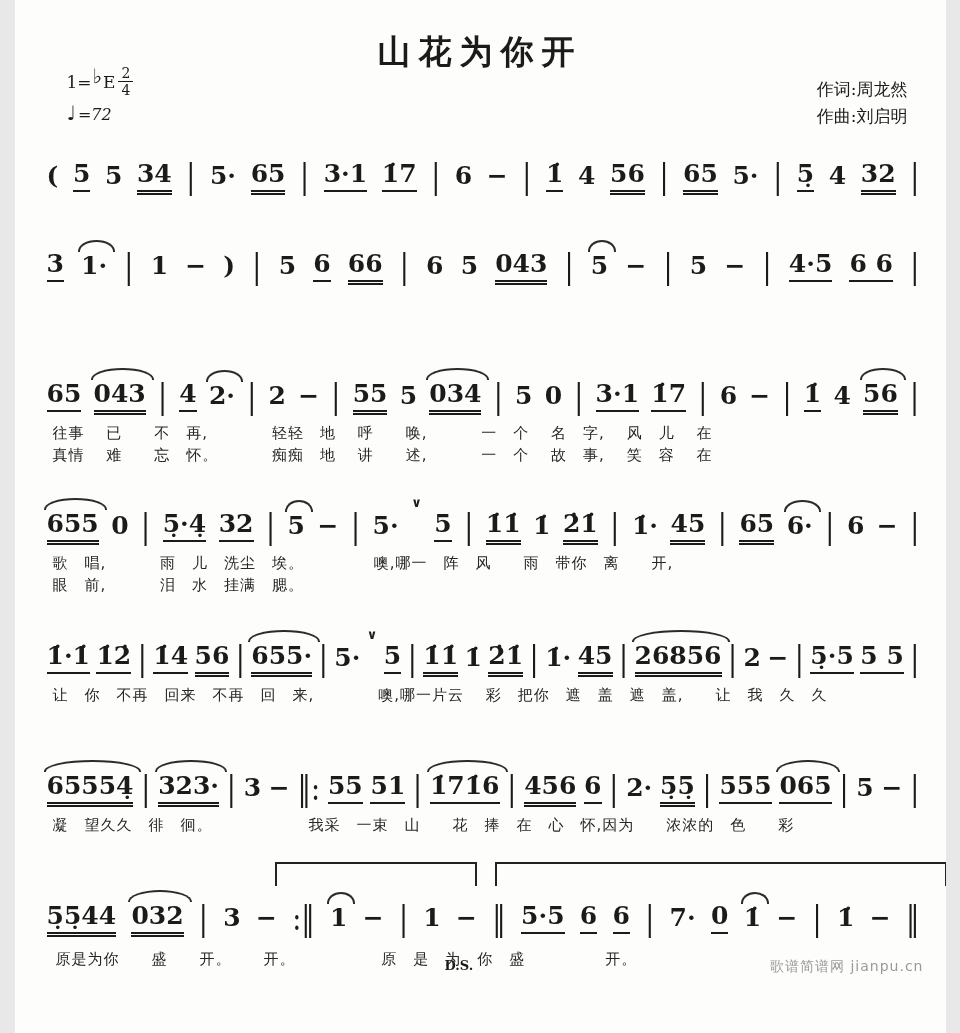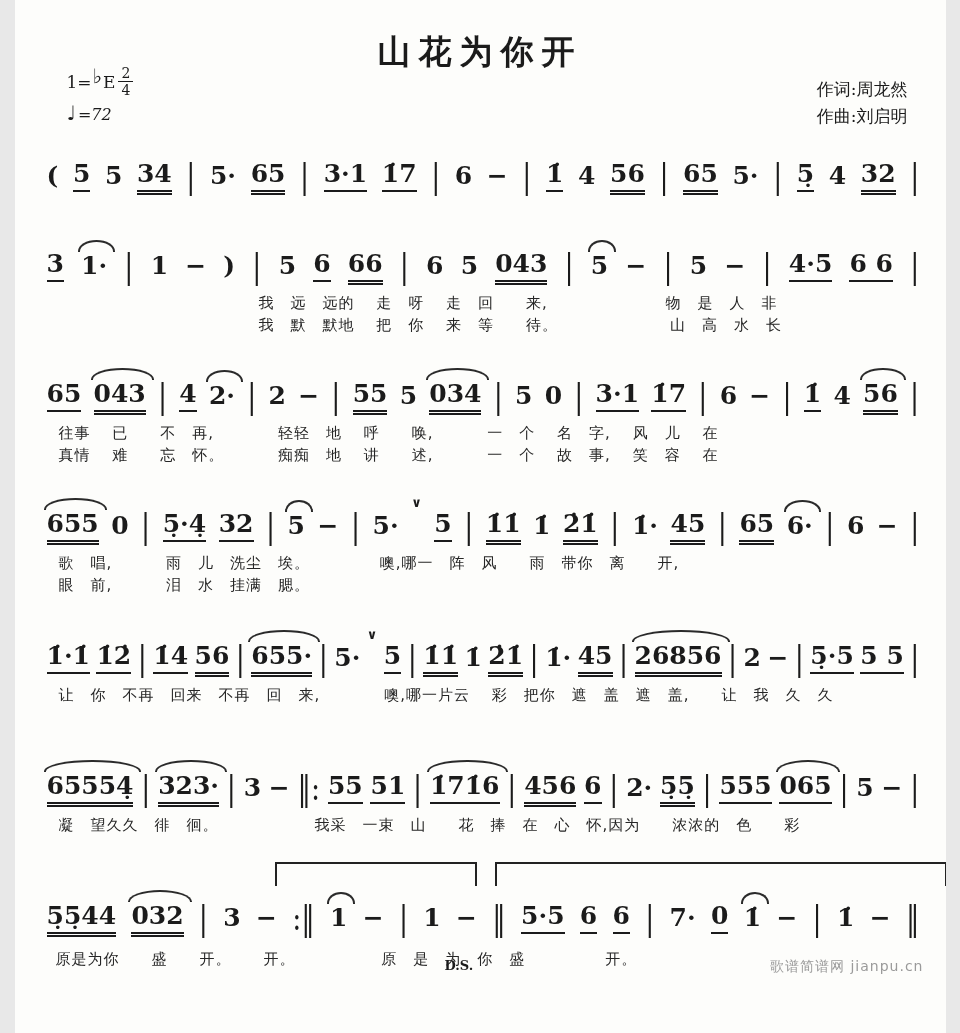--- a/index.html
+++ b/index.html
@@ -23,21 +23,21 @@
   .tok.u2{border-bottom:2.5px solid #1b1b1b;}
   .tok.u2::after{content:"";position:absolute;left:0;right:0;bottom:-5px;height:2.5px;background:#1b1b1b;}
   .tok.arc::before{content:"";position:absolute;left:-3px;right:-8px;top:-13px;height:10px;
         border:2px solid #2a2a2a;border-bottom:none;border-radius:100% 100% 0 0 / 190% 190% 0 0;}
   .tok.bar{font-weight:400;font-size:27px;transform:scaleY(1.25);padding-bottom:2px;}
   .tok.breath{font-size:13px;align-self:flex-start;margin-top:0;padding-bottom:0;}
   .lyrics{margin-top:10px;}
   .lyr{white-space:pre;font-family:"DejaVu Sans", sans-serif;font-size:15px;line-height:22px;
         color:#262626;letter-spacing:1px;}
   .sys2 .lyr{margin-left:212px;}
-  .sys3 .lyr,.sys4 .lyr,.sys5 .lyr,.sys6 .lyr{margin-left:12px;}
+  .sys3 .lyr,.sys4 .lyr,.sys5 .lyr,.sys6 .lyr{margin-left:6px;}
   .sys7 .lyr{margin-left:9px;margin-top:14px;}
   .sys7 .noteline{margin-top:26px;}
   .volta{position:absolute;top:0;height:22px;border:2px solid #222;border-bottom:none;}
   .volta1{left:228px;width:198px;}
   .volta2{left:448px;width:448px;}
   .ds{position:absolute;left:398px;top:96px;font-size:13px;font-weight:700;}
   .watermark{position:absolute;right:22px;top:958px;font-family:"DejaVu Sans",sans-serif;
         font-size:14px;color:#9a9a9a;letter-spacing:1px;}
 </style>
 </head>
@@ -117,24 +117,20 @@
         <span class="tok arc">5</span>
         <span class="tok">−</span>
         <span class="tok bar">|</span>
         <span class="tok">5</span>
         <span class="tok">−</span>
         <span class="tok bar">|</span>
         <span class="tok u1">4·5</span>
         <span class="tok u1">6 6</span>
         <span class="tok end bar">|</span>
       </div>
-    <div class="lyrics">
-      <div class="lyr">我　远　远的　 走　呀　 走　回　　来,　　　　　　　 物　是　人　非</div>
-      <div class="lyr">我　默　默地　 把　你　 来　等　　待。　　　　　　　山　高　水　长</div>
-    </div>
   </div>
 
   <div class="system sys3" style="top:366px">
     <div class="noteline">
         <span class="tok u1">65</span>
         <span class="tok u2 arc">043</span>
         <span class="tok bar">|</span>
         <span class="tok u1">4</span>
         <span class="tok arc">2·</span>
         <span class="tok bar">|</span>

